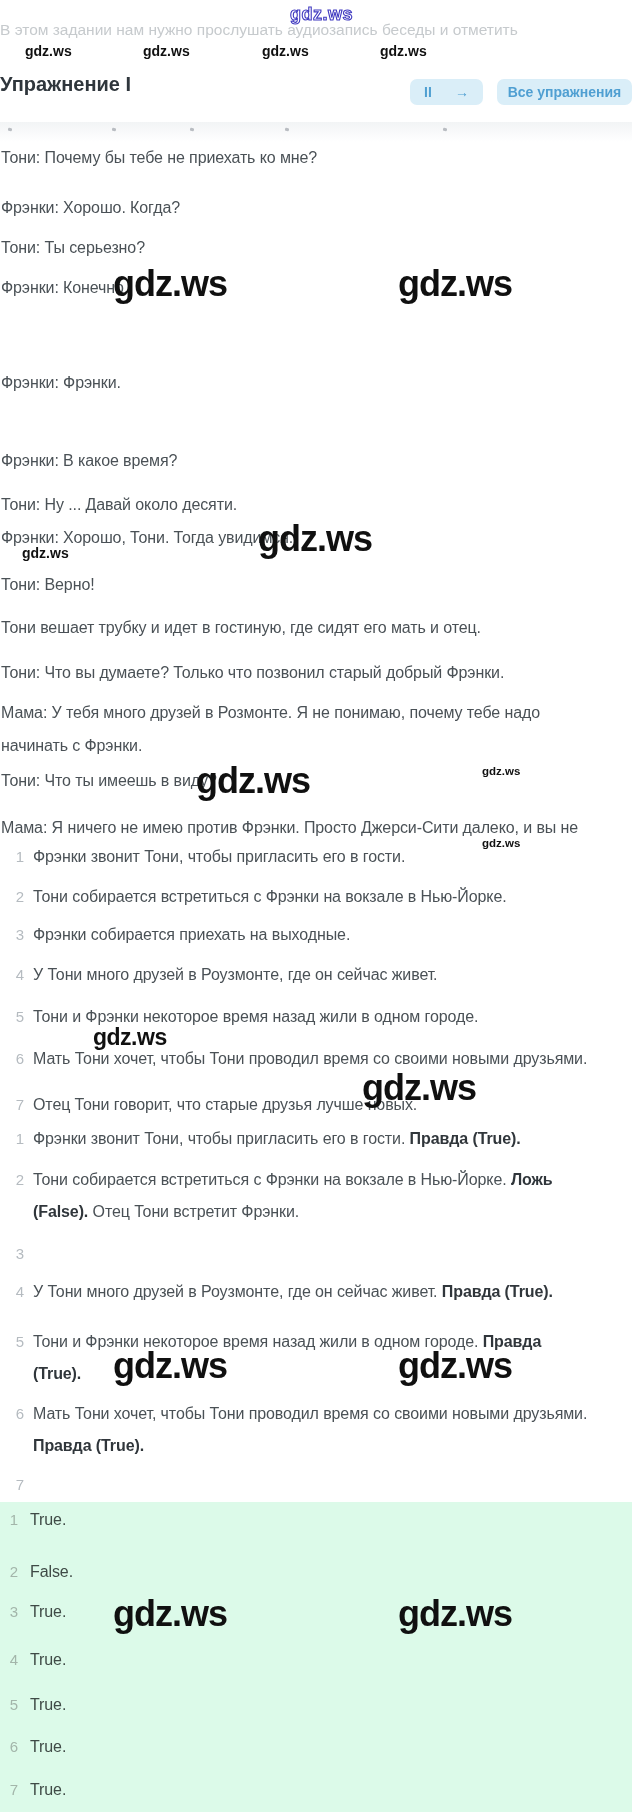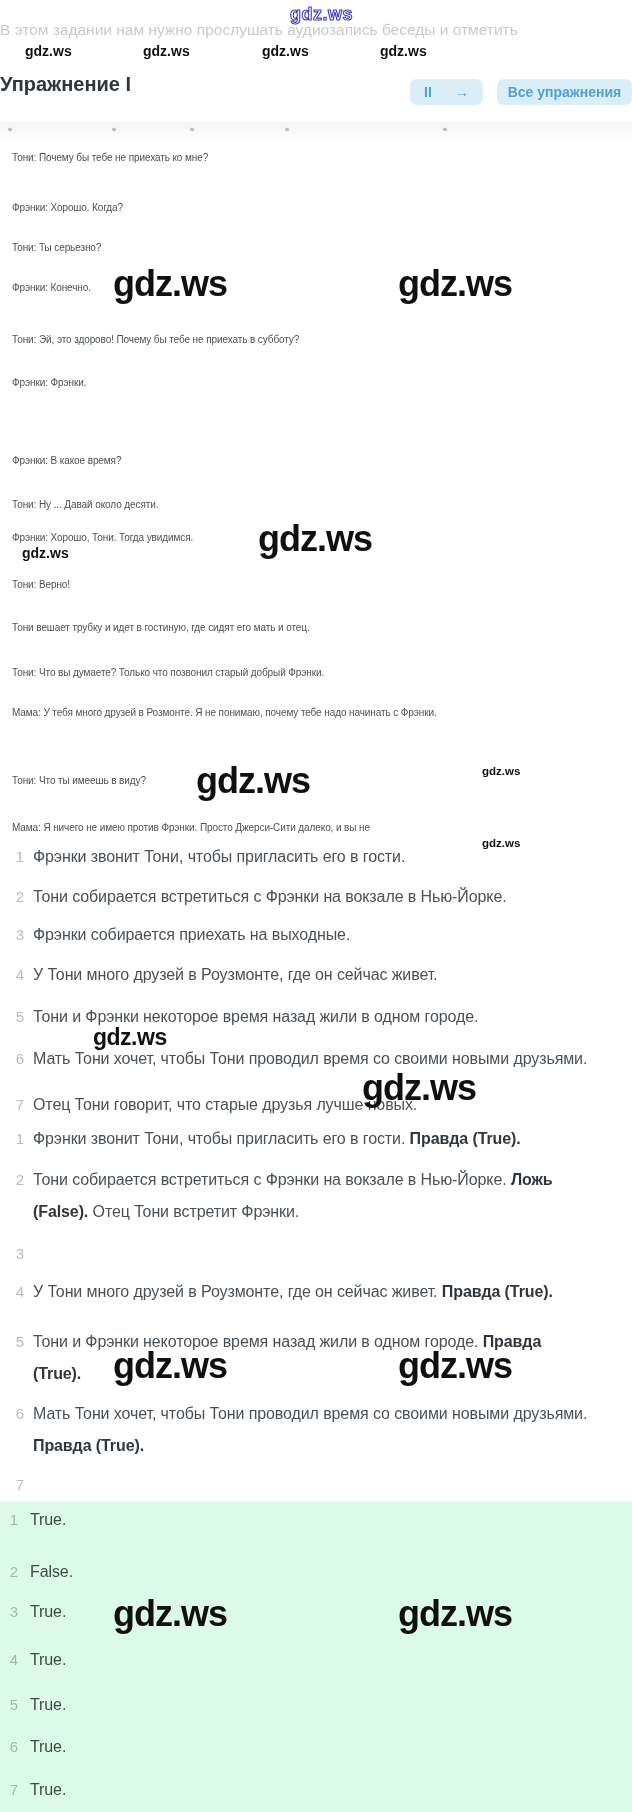--- a/index.html
+++ b/index.html
@@ -41,22 +41,22 @@
   .fade-band {
     position:absolute; top:122px; left:0; width:632px; height:20px;
     background:linear-gradient(#f2f4f5,#ffffff);
   }
   .cut-mark {
     position:absolute; top:128px; width:4px; height:3px; border-radius:1px;
     background:#b9bdc2; transform:rotate(10deg);
   }
   
   .dlg {
-    position:absolute; left:12px; width:590px; margin:0;
-    font-size:10px; line-height:33px; letter-spacing:-0.1px; color:#4a5156;
+    position:absolute; left:1px; width:590px; margin:0;
+    font-size:16px; line-height:33px; letter-spacing:-0.1px; color:#4a5156;
   }
   .dlg.clip { width:632px; white-space:nowrap; overflow:hidden; height:33px; }
   
   .row { position:absolute; left:0; width:632px; }
   .row .num {
     position:absolute; left:0; top:0; width:24px; text-align:right;
     font-size:15px; line-height:32px; color:#b5bbc0;
   }
   .row .txt {
     display:block; margin-left:33px; font-size:16px; line-height:32px;
@@ -100,21 +100,20 @@
   <i class="cut-mark" style="left:8px"></i>
   <i class="cut-mark" style="left:112px"></i>
   <i class="cut-mark" style="left:190px"></i>
   <i class="cut-mark" style="left:285px"></i>
   <i class="cut-mark" style="left:443px"></i>
 
   <p class="dlg" style="top:141px">Тони: Почему бы тебе не приехать ко мне?</p>
   <p class="dlg" style="top:191px">Фрэнки: Хорошо. Когда?</p>
   <p class="dlg" style="top:231px">Тони: Ты серьезно?</p>
   <p class="dlg" style="top:271px">Фрэнки: Конечно.</p>
-  <p class="dlg" style="top:323px">Тони: Эй, это здорово! Почему бы тебе не приехать в субботу?</p>
   <p class="dlg" style="top:366px">Фрэнки: Фрэнки.</p>
   <p class="dlg" style="top:444px">Фрэнки: В какое время?</p>
   <p class="dlg" style="top:488px">Тони: Ну ... Давай около десяти.</p>
   <p class="dlg" style="top:521px">Фрэнки: Хорошо, Тони. Тогда увидимся.</p>
   <p class="dlg" style="top:568px">Тони: Верно!</p>
   <p class="dlg" style="top:611px">Тони вешает трубку и идет в гостиную, где сидят его мать и отец.</p>
   <p class="dlg" style="top:656px">Тони: Что вы думаете? Только что позвонил старый добрый Фрэнки.</p>
   <p class="dlg" style="top:764px">Тони: Что ты имеешь в виду?</p>
   <p class="dlg" style="top:696px">Мама: У тебя много друзей в Розмонте. Я не понимаю, почему тебе надо начинать с Фрэнки.</p>
   <p class="dlg clip" style="top:811px">Мама: Я ничего не имею против Фрэнки. Просто Джерси-Сити далеко, и вы не</p>

